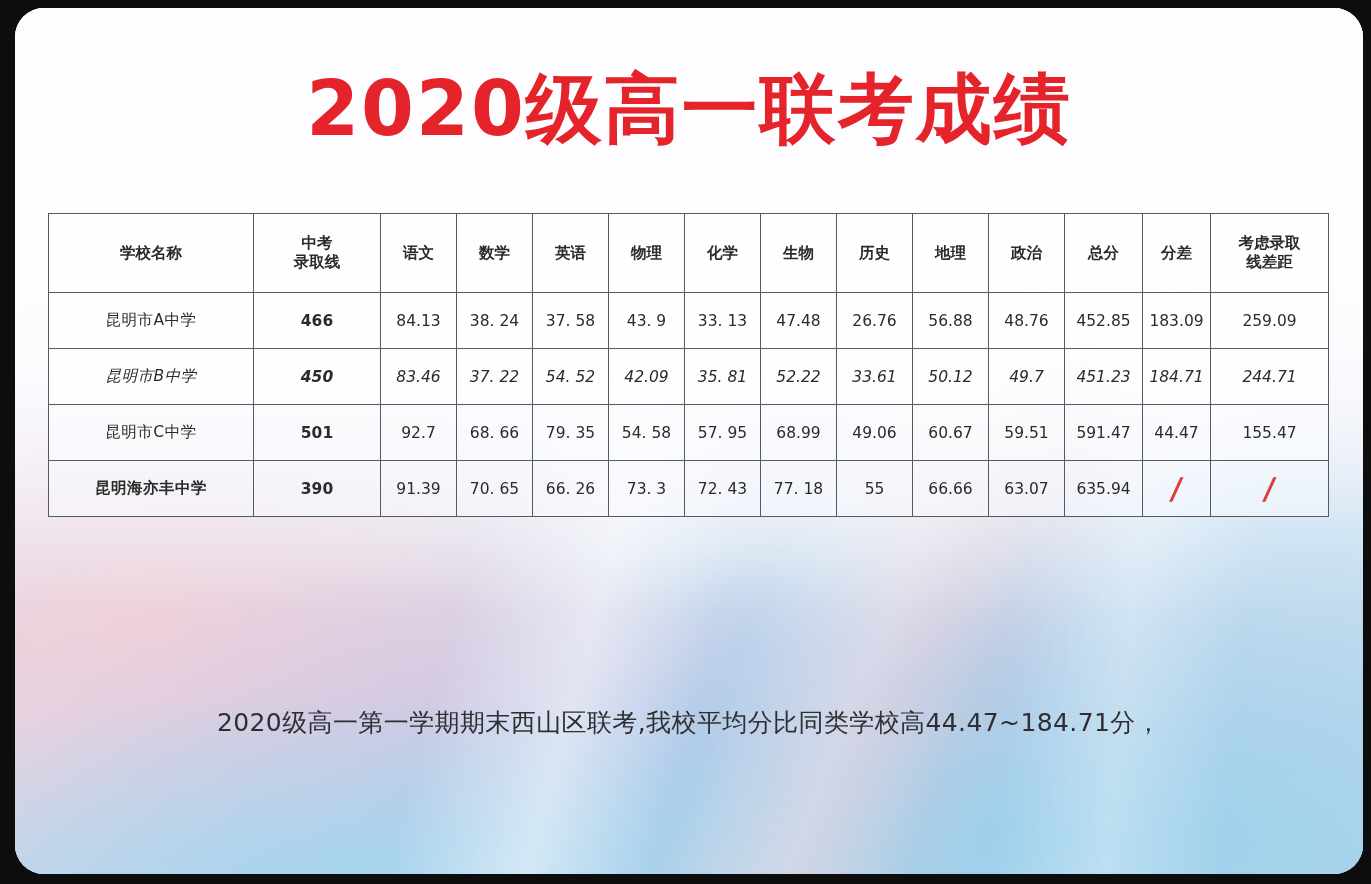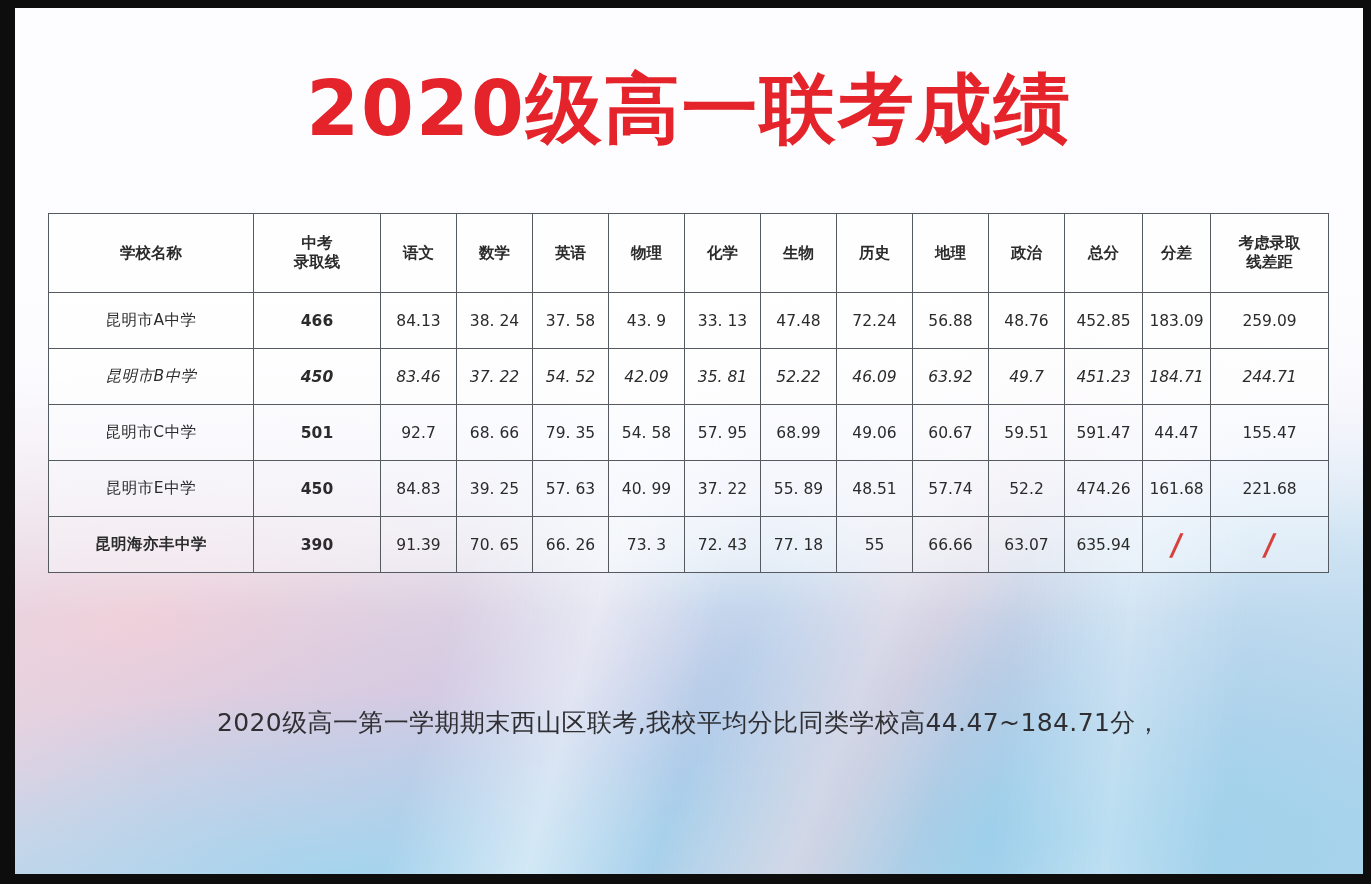--- a/index.html
+++ b/index.html
@@ -16,20 +16,21 @@
 
   
   #slide {
     position: absolute;
     left: 15px;
     top: 8px;
     width: 1348px;
     height: 866px;
     overflow: hidden;
     background: #fbfaff;
+    border-radius: 29px;
   }
 
   
   .bg-layer { position: absolute; inset: 0; }
   .bg-base {
     background: linear-gradient(178deg,
       #fdfcff 0%, #fcfbff 22%, #f7f4fb 38%,
       #eceaf6 48%, #dfe6f3 57%, #cfe0f0 66%,
       #c4dcee 74%, #bcd9ec 84%, #b8d8ec 100%);
   }
@@ -219,39 +220,39 @@
 
       <tr>
         <td class="school-name v-dark">昆明市A中学</td>
         <td class="v-redline">466</td>
         <td class="v-dark">84.13</td>
         <td class="v-dark">38. 24</td>
         <td class="v-dark">37. 58</td>
         <td class="v-dark">43. 9</td>
         <td class="v-dark">33. 13</td>
         <td class="v-dark">47.48</td>
-        <td class="v-dark">72.24</td>
+        <td class="v-dark">26.76</td>
         <td class="v-dark">56.88</td>
         <td class="v-dark">48.76</td>
         <td class="v-dark">452.85</td>
         <td class="v-red">183.09</td>
         <td class="v-red">259.09</td>
       </tr>
 
       <tr>
         <td class="school-name v-dark">昆明市B中学</td>
         <td class="v-redline">450</td>
         <td class="v-dark">83.46</td>
         <td class="v-dark">37. 22</td>
         <td class="v-dark">54. 52</td>
         <td class="v-dark">42.09</td>
         <td class="v-dark">35. 81</td>
         <td class="v-dark">52.22</td>
-        <td class="v-dark">46.09</td>
-        <td class="v-dark">63.92</td>
+        <td class="v-dark">33.61</td>
+        <td class="v-dark">50.12</td>
         <td class="v-dark">49.7</td>
         <td class="v-dark">451.23</td>
         <td class="v-red">184.71</td>
         <td class="v-red">244.71</td>
       </tr>
 
       <tr>
         <td class="school-name v-dark">昆明市C中学</td>
         <td class="v-redline">501</td>
         <td class="v-red">92.7</td>
@@ -262,36 +263,20 @@
         <td class="v-red">68.99</td>
         <td class="v-red">49.06</td>
         <td class="v-red">60.67</td>
         <td class="v-red">59.51</td>
         <td class="v-dark">591.47</td>
         <td class="v-red">44.47</td>
         <td class="v-red">155.47</td>
       </tr>
 
 
-      <tr>
-        <td class="school-name v-dark">昆明市E中学</td>
-        <td class="v-redline">450</td>
-        <td class="v-dark">84.83</td>
-        <td class="v-dark">39. 25</td>
-        <td class="v-dark">57. 63</td>
-        <td class="v-dark">40. 99</td>
-        <td class="v-dark">37. 22</td>
-        <td class="v-dark">55. 89</td>
-        <td class="v-dark">48.51</td>
-        <td class="v-dark">57.74</td>
-        <td class="v-dark">52.2</td>
-        <td class="v-dark">474.26</td>
-        <td class="v-red">161.68</td>
-        <td class="v-red">221.68</td>
-      </tr>
 
       <tr class="highlight-row">
         <td class="school-name">昆明海亦丰中学</td>
         <td class="v-redline">390</td>
         <td class="v-blue">91.39</td>
         <td class="v-blue">70. 65</td>
         <td class="v-blue">66. 26</td>
         <td class="v-blue">73. 3</td>
         <td class="v-blue">72. 43</td>
         <td class="v-blue">77. 18</td>

